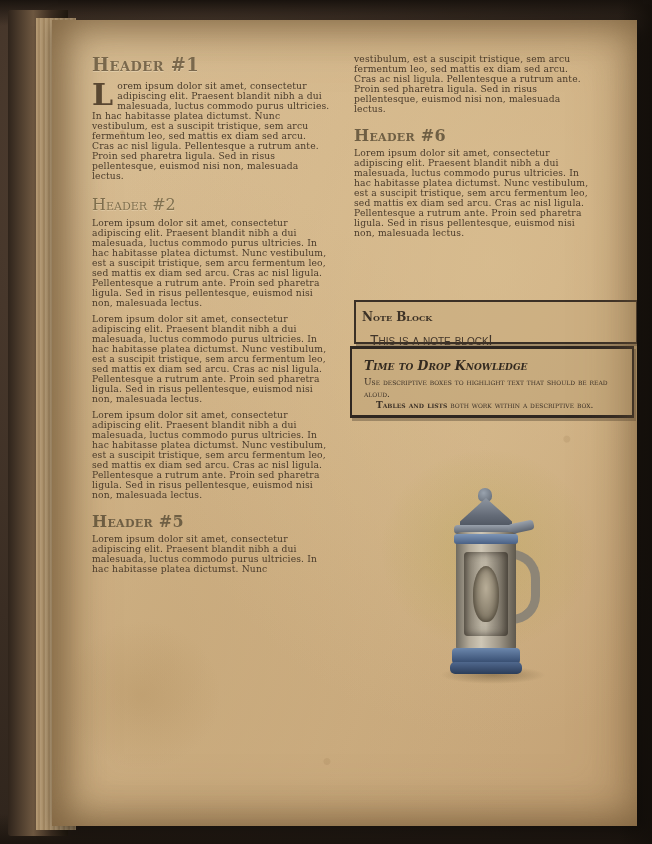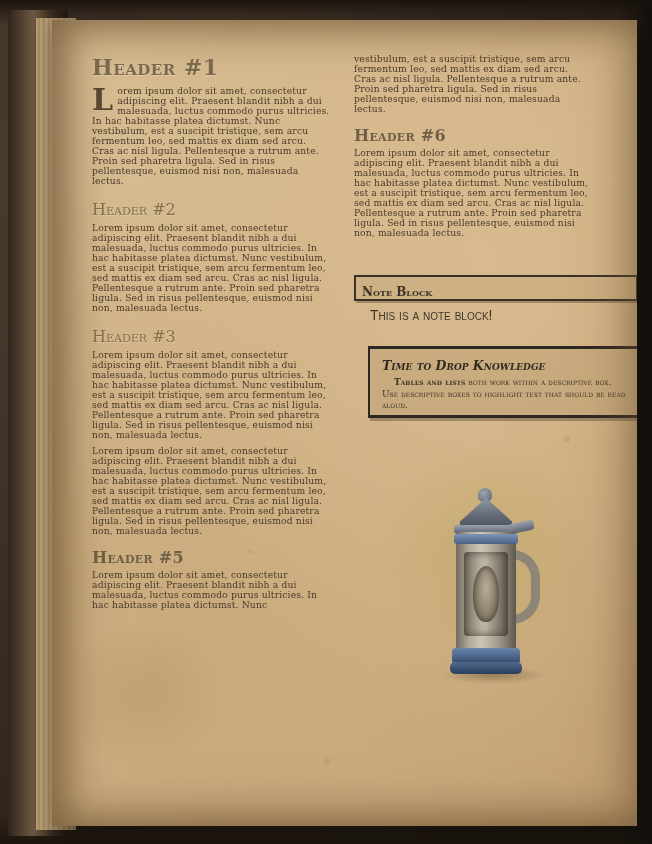--- a/index.html
+++ b/index.html
@@ -105,21 +105,21 @@
     top: 0;
     width: 238px;
   }
   .col-left { left: 0; }
   .col-right { left: 262px; }
 
   h1.h-title {
     font-family: "DejaVu Serif", serif;
     font-variant: small-caps;
     font-weight: 700;
-    font-size: 22px;
+    font-size: 18px;
     letter-spacing: .5px;
     color: #7b6a4e;
     margin: 0 0 6px 0;
     text-shadow: 0 1px 0 rgba(255,245,220,.35);
   }
   h2.h-sub {
     font-family: "DejaVu Serif", serif;
     font-variant: small-caps;
     font-weight: 400;
     font-size: 16px;
@@ -174,21 +174,21 @@
     color: #3d3226;
     margin: 0 0 3px 0;
   }
   .note-block .nb-text {
     font-family: Liberation Sans, sans-serif;
     font-variant: small-caps;
     font-size: 14px;
     color: #41352a;
     margin: 8px;
   }
-  .note-1 { top: 255px; height: 26px; padding-left: 6px; }
+  .note-1 { top: 280px; height: 44px; padding-left: 6px; }
 
   .desc-block {
     position: absolute;
     left: 262px;
     width: 284px;
     background: rgba(192,164,119,0.6);
     border-top: 3px solid #2e2620;
     border-bottom: 3px solid #2e2620;
     border-left: 2px solid #2e2620;
     border-right: 2px solid #2e2620;
@@ -309,21 +309,20 @@
 
     <div class="columns">
 
       <div class="col col-left">
         <h1 class="h-title">Header #1</h1>
         <p class="body dropcap-para">Lorem ipsum dolor sit amet, consectetur adipiscing elit. Praesent blandit nibh a dui malesuada, luctus commodo purus ultricies. In hac habitasse platea dictumst. Nunc vestibulum, est a suscipit tristique, sem arcu fermentum leo, sed mattis ex diam sed arcu. Cras ac nisl ligula. Pellentesque a rutrum ante. Proin sed pharetra ligula. Sed in risus pellentesque, euismod nisi non, malesuada lectus.</p>
 
         <h2 class="h-sub">Header #2</h2>
         <p class="body">Lorem ipsum dolor sit amet, consectetur adipiscing elit. Praesent blandit nibh a dui malesuada, luctus commodo purus ultricies. In hac habitasse platea dictumst. Nunc vestibulum, est a suscipit tristique, sem arcu fermentum leo, sed mattis ex diam sed arcu. Cras ac nisl ligula. Pellentesque a rutrum ante. Proin sed pharetra ligula. Sed in risus pellentesque, euismod nisi non, malesuada lectus.</p>
 
-        <h2 class="h-sub">Header #3</h2>
         <p class="body">Lorem ipsum dolor sit amet, consectetur adipiscing elit. Praesent blandit nibh a dui malesuada, luctus commodo purus ultricies. In hac habitasse platea dictumst. Nunc vestibulum, est a suscipit tristique, sem arcu fermentum leo, sed mattis ex diam sed arcu. Cras ac nisl ligula. Pellentesque a rutrum ante. Proin sed pharetra ligula. Sed in risus pellentesque, euismod nisi non, malesuada lectus.</p>
 
         <p class="body">Lorem ipsum dolor sit amet, consectetur adipiscing elit. Praesent blandit nibh a dui malesuada, luctus commodo purus ultricies. In hac habitasse platea dictumst. Nunc vestibulum, est a suscipit tristique, sem arcu fermentum leo, sed mattis ex diam sed arcu. Cras ac nisl ligula. Pellentesque a rutrum ante. Proin sed pharetra ligula. Sed in risus pellentesque, euismod nisi non, malesuada lectus.</p>
 
         <h3 class="h-sub3">Header #5</h3>
         <p class="body">Lorem ipsum dolor sit amet, consectetur adipiscing elit. Praesent blandit nibh a dui malesuada, luctus commodo purus ultricies. In hac habitasse platea dictumst. Nunc</p>
       </div>
 
       <div class="col col-right">
         <p class="body">vestibulum, est a suscipit tristique, sem arcu fermentum leo, sed mattis ex diam sed arcu. Cras ac nisl ligula. Pellentesque a rutrum ante. Proin sed pharetra ligula. Sed in risus pellentesque, euismod nisi non, malesuada lectus.</p>
@@ -331,28 +330,28 @@
         <p class="body">Lorem ipsum dolor sit amet, consectetur adipiscing elit. Praesent blandit nibh a dui malesuada, luctus commodo purus ultricies. In hac habitasse platea dictumst. Nunc vestibulum, est a suscipit tristique, sem arcu fermentum leo, sed mattis ex diam sed arcu. Cras ac nisl ligula. Pellentesque a rutrum ante. Proin sed pharetra ligula. Sed in risus pellentesque, euismod nisi non, malesuada lectus.</p>
       </div>
 
     </div>
 
     <div class="note-block note-1" style="left:302px;">
       <p class="nb-title">Note Block</p>
       <p class="nb-text">This is a note block!</p>
     </div>
 
-    <div class="desc-block desc-1" style="left:316px;">
+    <div class="desc-block desc-1" style="left:298px;">
       <p class="db-title">Time to Drop Knowledge</p>
+      <p class="db-text">Use descriptive boxes to highlight text that should be read aloud.</p>
       <p class="db-text">
         <span class="desc-indent">
           <b>Tables and lists</b><span> both work within a descriptive box.</span>
         </span>
       </p>
-      <p class="db-text">Use descriptive boxes to highlight text that should be read aloud.</p>
     </div>
 
     <div class="tankard">
       <div class="tk-shadow"></div>
       <div class="tk-lid-knob"></div>
       <div class="tk-lid"></div>
       <div class="tk-lid-rim"></div>
       <div class="tk-thumb"></div>
       <div class="tk-handle"></div>
       <div class="tk-body"></div>

